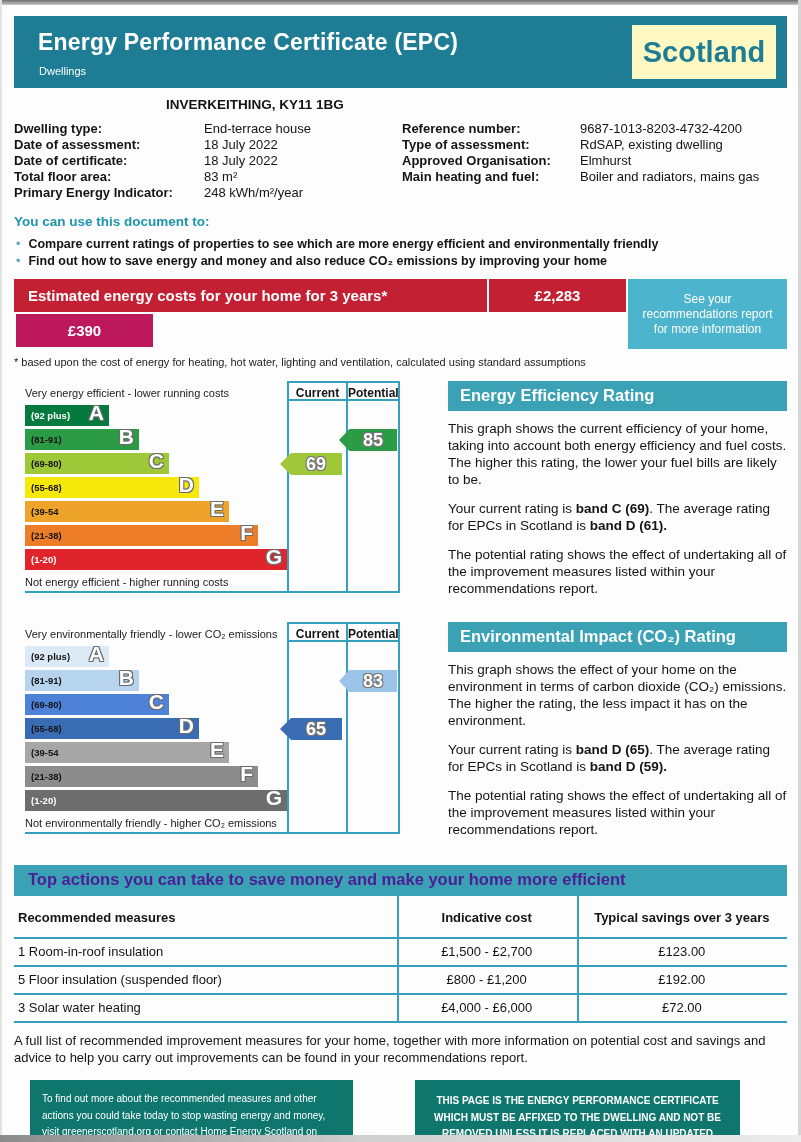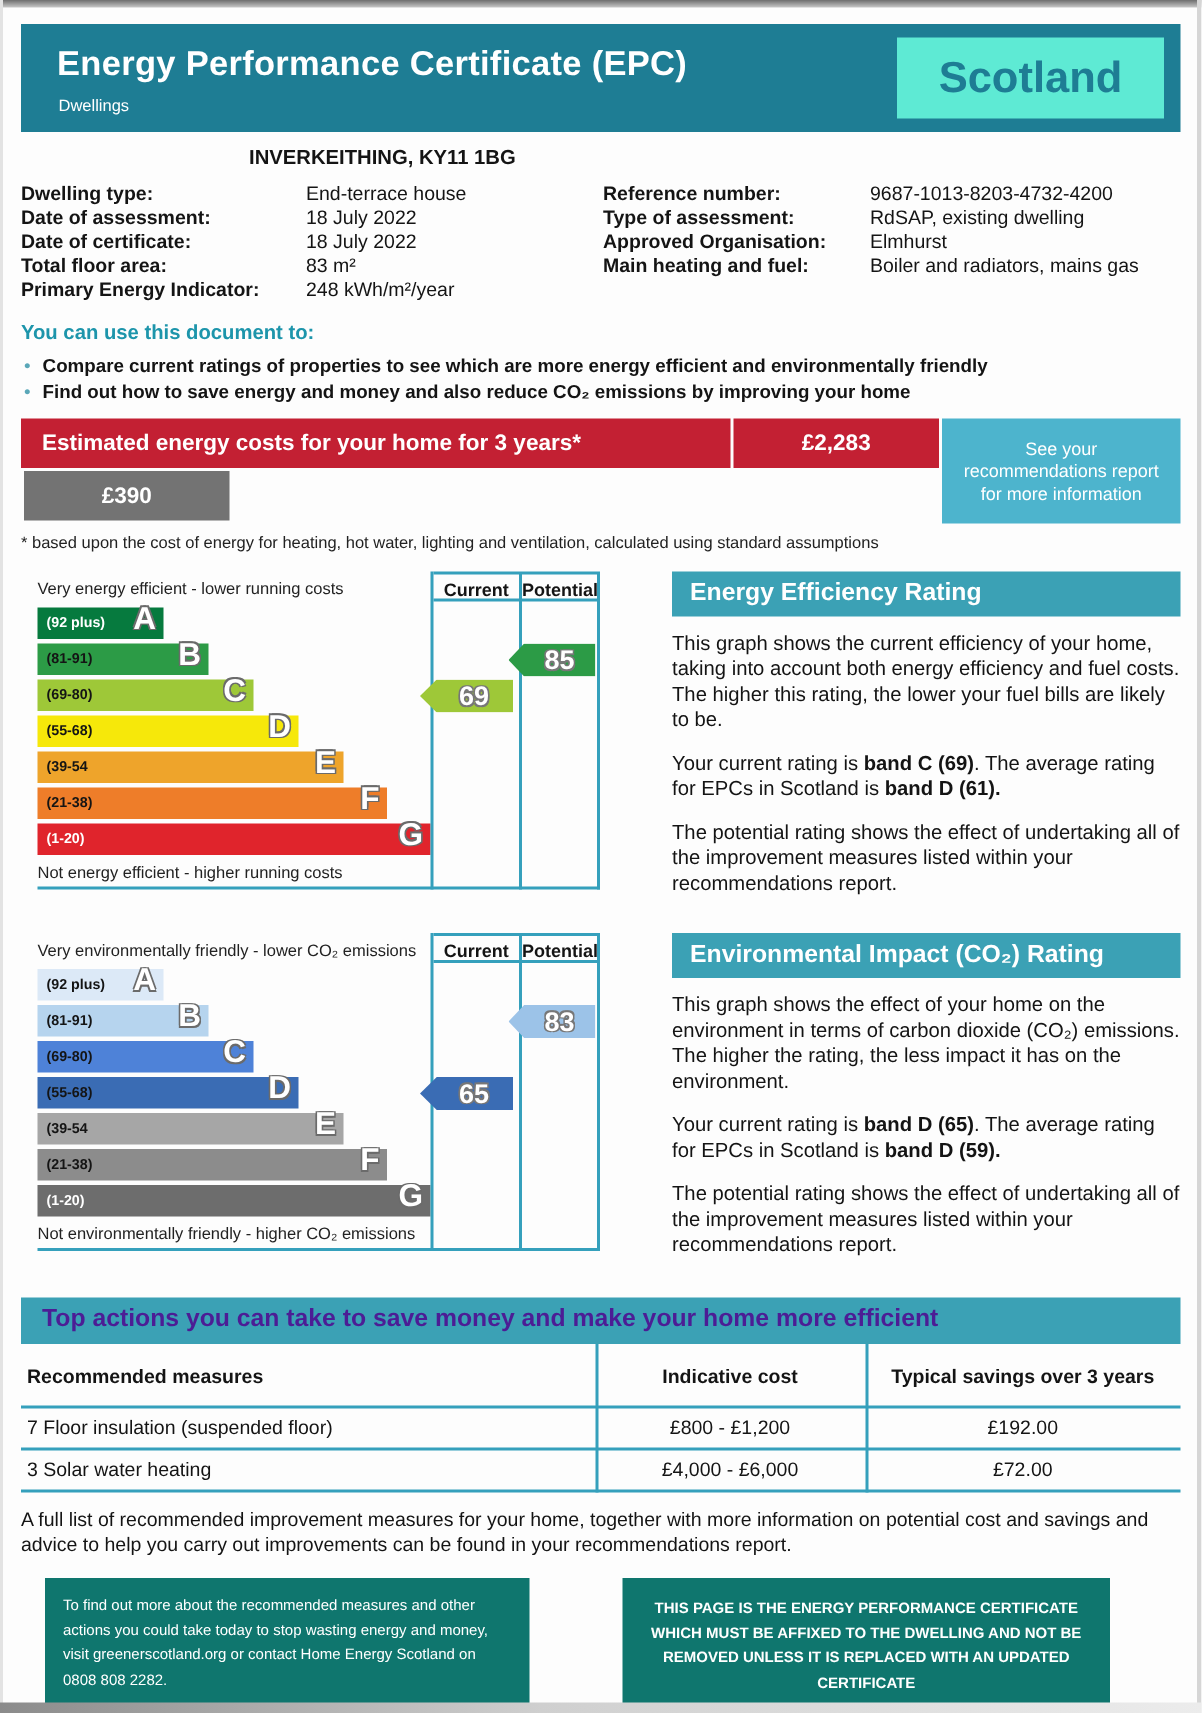--- a/index.html
+++ b/index.html
@@ -14,22 +14,22 @@
     background:linear-gradient(to right,#8b8b8b,#cfcfcf 45%,#ececec); }
   .scan-right { position:absolute; top:0; right:0; bottom:0; width:3px; background:#d6d6d6; }
   .scan-left { position:absolute; top:0; left:0; bottom:0; width:2px; background:#e3e3e3; }
 
   .content { position:absolute; left:14px; top:16px; width:773px; }
 
   
   .epc-header { background:#1e7d94; height:72px; position:relative; color:#fff; }
   .epc-title { position:absolute; left:24px; top:13px; font-size:23px; font-weight:bold; letter-spacing:.2px; }
   .epc-sub { position:absolute; left:25px; top:49px; font-size:11px; }
-  .scotland-box { position:absolute; right:11px; top:9px; bottom:9px; width:178px;
-    background:#5eead4; display:flex; align-items:center; justify-content:center; }
+  .scotland-box { position:absolute; right:11px; top:9px; bottom:9px; width:144px;
+    background:#fef9c3; display:flex; align-items:center; justify-content:center; }
   .scotland-box span { color:#1e7d94; font-size:29px; font-weight:bold; }
 
   .address { margin:9px 0 9px 152px; font-weight:bold; font-size:13.5px; }
 
   
   .details { display:flex; font-size:13px; line-height:16px; }
   .dcol { display:grid; grid-auto-rows:min-content; }
   .dcol.left  { width:388px; grid-template-columns:190px 1fr; }
   .dcol.right { width:385px; grid-template-columns:178px 1fr; }
   .dlabel { font-weight:bold; }
@@ -41,21 +41,21 @@
 
   
   .costs { display:flex; margin-top:10px; }
   .costs-main { width:612px; }
   .cost-row { display:flex; height:33px; margin-bottom:2px; }
   .cost-label { flex:1; color:#fff; font-weight:bold; font-size:15px; display:flex; align-items:center; padding-left:14px; }
   .cost-value { width:137px; margin-left:2px; color:#fff; font-weight:bold; font-size:15px;
     display:flex; align-items:center; justify-content:center; }
   .row-red .cost-label, .row-red .cost-value { background:#c32033; }
   .row-green .cost-label { background:#44961c; }
-  .row-green .cost-value { background:#737373; }
+  .row-green .cost-value { background:#be185d; }
   .costs-side { width:159px; margin-left:2px; background:#4db4cd; color:#fff; font-size:12px;
     line-height:15px; text-align:center; display:flex; align-items:center; padding:0 10px; }
   .footnote { font-size:11px; margin-top:7px; color:#222; }
 
   
   .rating-section { display:flex; margin-top:13px;gap:40px; }
   .chart-wrap { padding-left:11px; width:396px; }
   .chart { position:relative; width:375px; height:212px; border-bottom:2px solid #35a0bc; }
   .note-top { font-size:11px; height:24px; padding-top:6px; color:#222; }
   .note-bottom { position:absolute; left:0; bottom:3px; font-size:11px; color:#222; }
@@ -287,21 +287,26 @@
   <div class="actions-banner">Top actions you can take to save money and make your home more efficient</div>
   <div class="atable">
     <div class="vline v1"></div>
     <div class="vline v2"></div>
     <div class="arow head">
       <div class="ac1">Recommended measures</div>
       <div class="ac2">Indicative cost</div>
       <div class="ac3">Typical savings over 3 years</div>
     </div>
     <div class="arow datarow">
-      <div class="ac1">7 Floor insulation (suspended floor)</div>
+      <div class="ac1">1 Room-in-roof insulation</div>
+      <div class="ac2">£1,500 - £2,700</div>
+      <div class="ac3">£123.00</div>
+    </div>
+    <div class="arow datarow">
+      <div class="ac1">5 Floor insulation (suspended floor)</div>
       <div class="ac2">£800 - £1,200</div>
       <div class="ac3">£192.00</div>
     </div>
     <div class="arow datarow">
       <div class="ac1">3 Solar water heating</div>
       <div class="ac2">£4,000 - £6,000</div>
       <div class="ac3">£72.00</div>
     </div>
   </div>
   <div class="actions-note">A full list of recommended improvement measures for your home, together with more information on potential cost and savings and advice to help you carry out improvements can be found in your recommendations report.</div>

